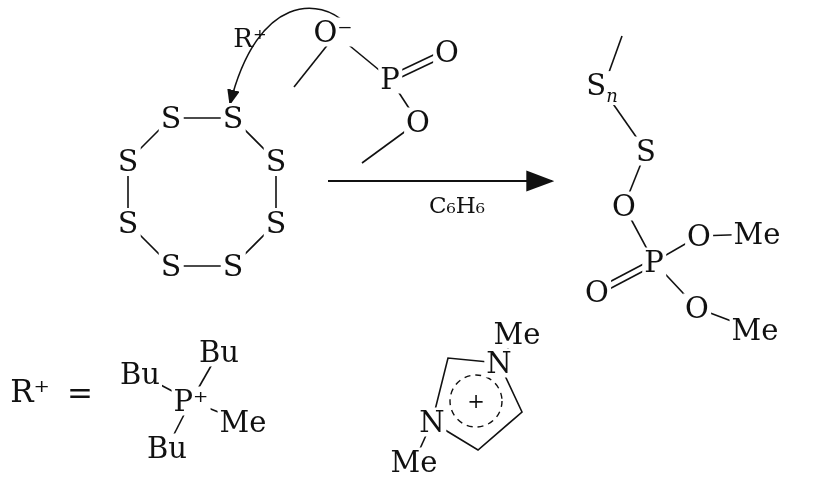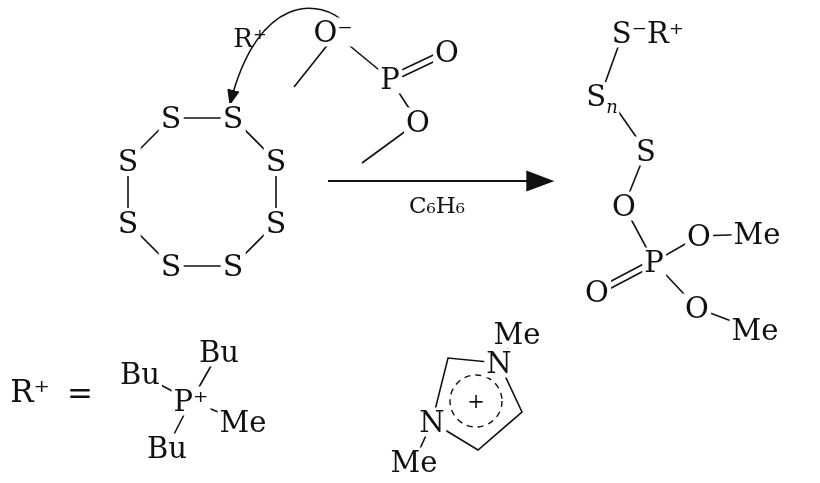--- a/index.html
+++ b/index.html
@@ -98,24 +98,23 @@
 
   <span class="atom ring-s" style="left:233px;top:118px">S</span>
   <span class="atom ring-s" style="left:171px;top:118px">S</span>
   <span class="atom ring-s" style="left:128px;top:161px">S</span>
   <span class="atom ring-s" style="left:128px;top:223px">S</span>
   <span class="atom ring-s" style="left:171px;top:266px">S</span>
   <span class="atom ring-s" style="left:233px;top:266px">S</span>
   <span class="atom ring-s" style="left:276px;top:223px">S</span>
   <span class="atom ring-s" style="left:276px;top:161px">S</span>
 
-  <span class="atom small" style="left:437px;top:205px">C₆H₆</span>
+  <span class="atom small" style="left:457px;top:205px">C₆H₆</span>
 
-  <span class="atom" style="left:648px;top:33px">S⁻R⁺</span>
-  <span class="atom" style="left:602px;top:99px"><span>S</span><sub><i>n</i></sub></span>
+  <span class="atom" style="left:602px;top:88px"><span>S</span><sub><i>n</i></sub></span>
   <span class="atom" style="left:646px;top:151px">S</span>
   <span class="atom" style="left:624px;top:206px">O</span>
   <span class="atom" style="left:654px;top:262px">P</span>
   <span class="atom" style="left:597px;top:292px">O</span>
   <span class="atom" style="left:699px;top:236px">O</span>
   <span class="atom" style="left:757px;top:234px">Me</span>
   <span class="atom" style="left:697px;top:308px">O</span>
   <span class="atom" style="left:755px;top:330px">Me</span>
 
   <span class="atom big nobg" style="left:30px;top:391px">R⁺</span>

